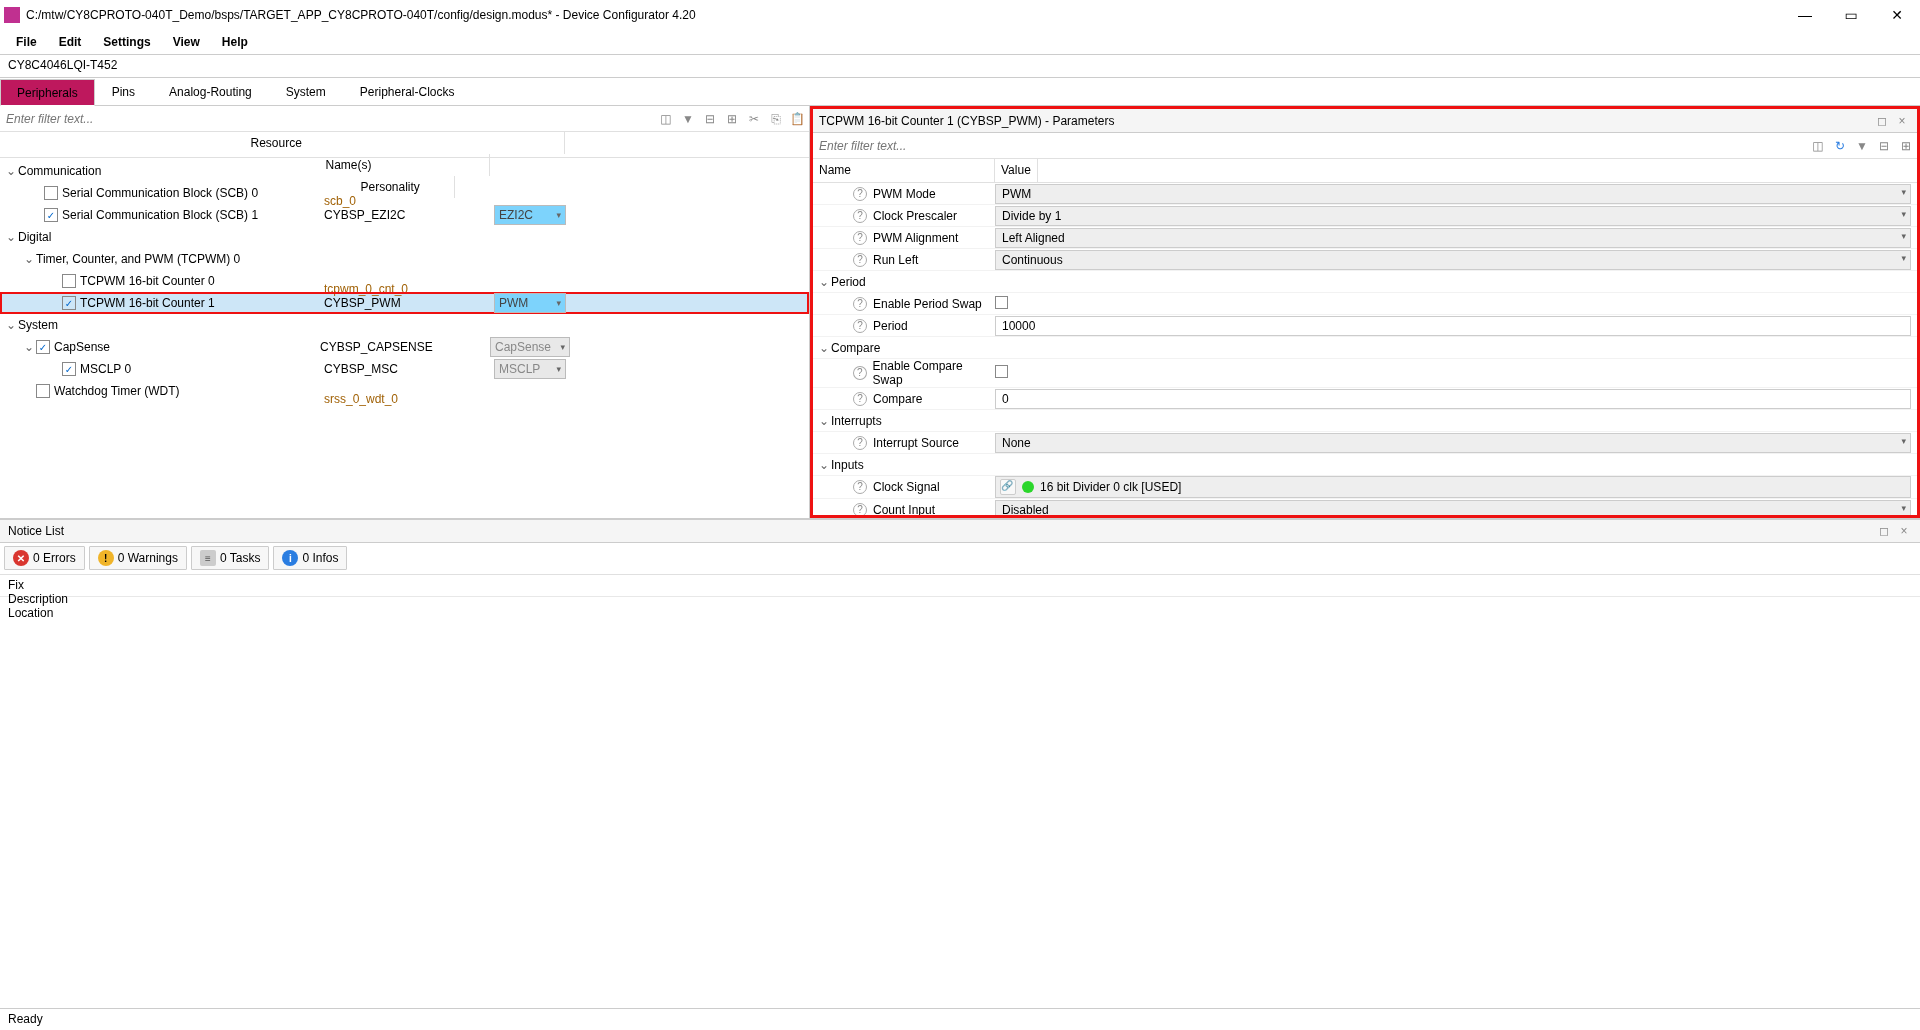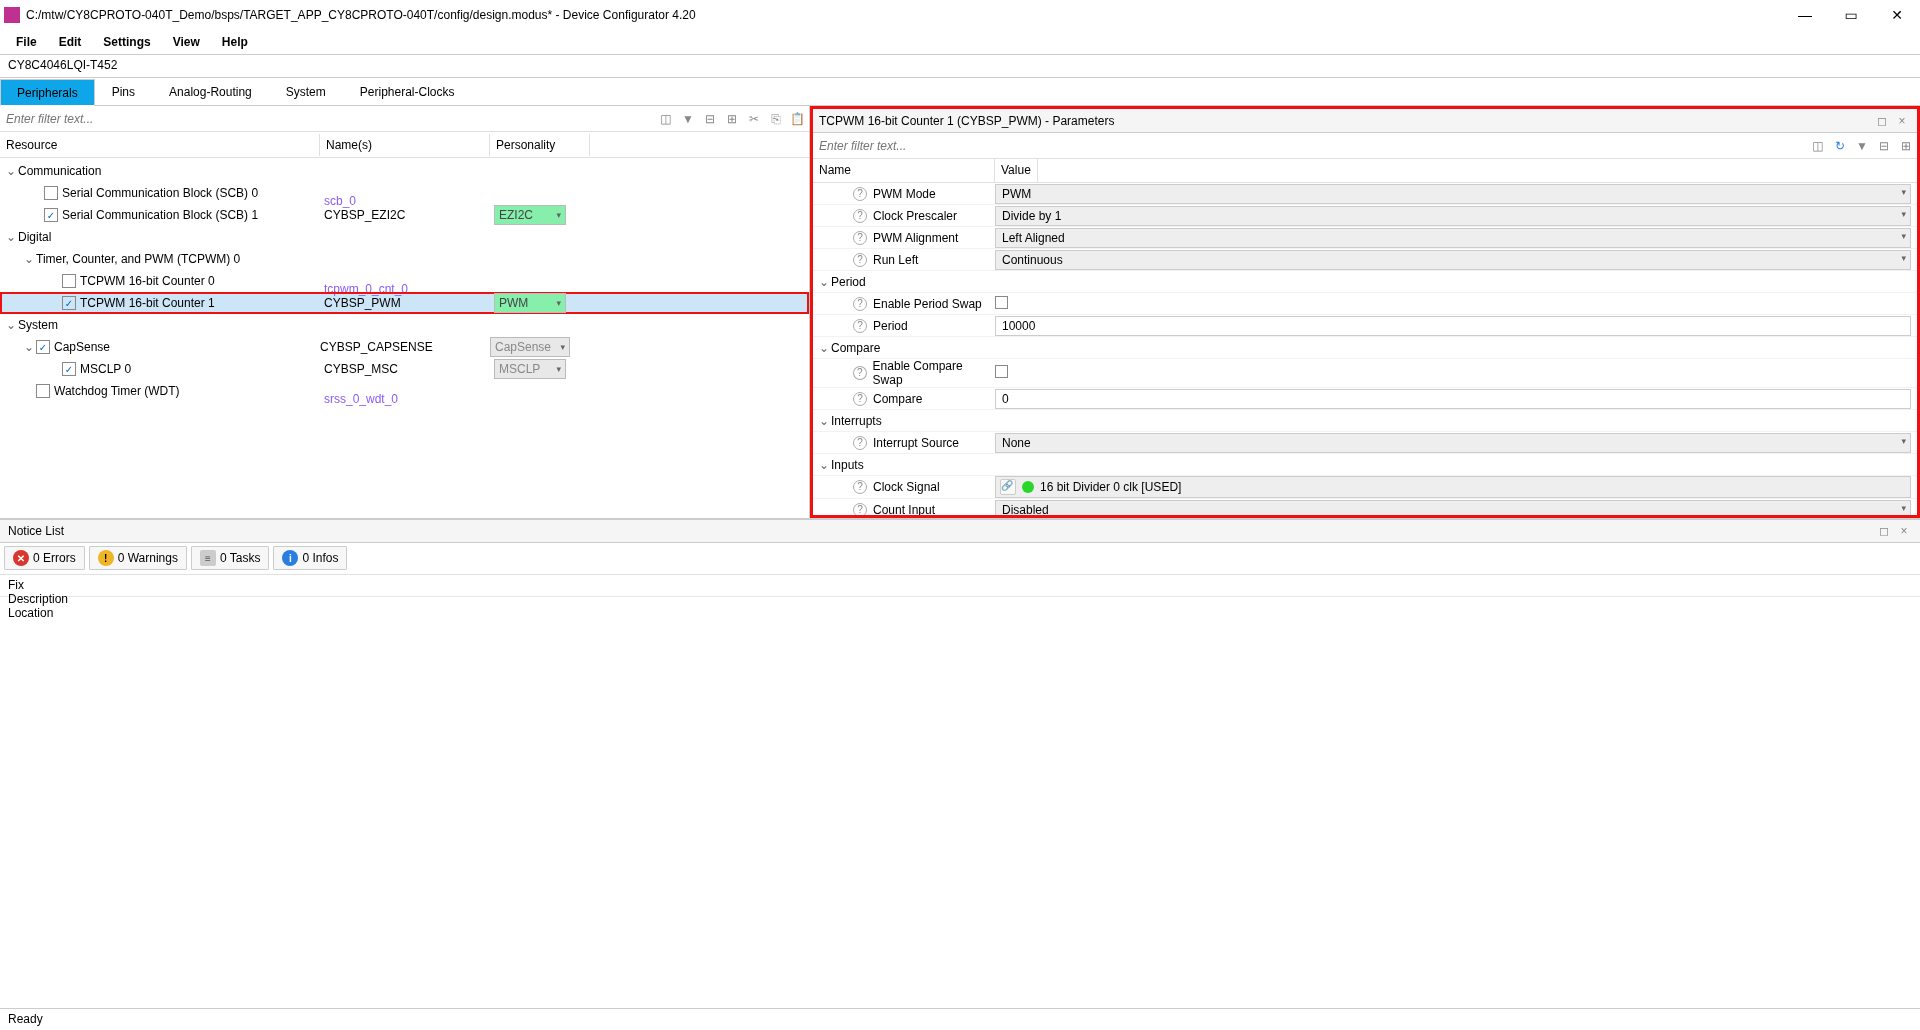--- a/index.html
+++ b/index.html
@@ -7,41 +7,41 @@
 .titlebar { height: 30px; display: flex; align-items: center; padding-left: 4px; }
 .titlebar .appicon { width: 16px; height: 16px; background: #c03090; margin-right: 6px; }
 .titlebar .title { flex: 1; }
 .titlebar .winbtns { display: flex; }
 .titlebar .winbtn { width: 46px; height: 30px; text-align: center; line-height: 30px; font-size: 14px; }
 .menubar { height: 24px; display: flex; align-items: center; padding-left: 6px; gap: 2px; font-weight: bold; }
 .menubar .mitem { padding: 2px 10px; }
 .devicebar { height: 24px; border: 1px solid #ccc; border-left: none; border-right: none; padding: 3px 8px; }
 .tabs { height: 28px; display: flex; border-bottom: 1px solid #ccc; }
 .tabs .tab { padding: 6px 16px; border: 1px solid transparent; }
-.tabs .tab.active { background: #0ea5e9; border: 1px solid #ccc; border-bottom-color: #fff; position: relative; top: 1px; }
+.tabs .tab.active { background: #be185d; border: 1px solid #ccc; border-bottom-color: #fff; position: relative; top: 1px; }
 .main { flex: 1; display: flex; min-height: 0; border-bottom: 1px solid #ccc; }
 .leftpane { width: 810px; border-right: 1px solid #ccc; display: flex; flex-direction: column; }
 .filterrow { height: 26px; display: flex; align-items: center; border-bottom: 1px solid #e0e0e0; }
 .filterrow input { flex: 1; border: none; outline: none; padding: 0 6px; font-style: italic; color: #888; }
 .filterrow .ticon { width: 20px; height: 20px; text-align: center; line-height: 20px; color: #888; margin: 0 1px; }
-.colhdr { display: flex; height: 26px; align-items: center; border-bottom: 1px solid #e0e0e0; }
+.colhdr { display: flex; height: 26px; align-items: center; border-bottom: 1px solid #e0e0e0; flex-direction: column; }
 .colhdr > div { padding: 4px 6px; border-right: 1px solid #e0e0e0; }
 .col-res { width: 320px; }
 .col-name { width: 170px; }
 .col-pers { width: 100px; }
 .tree { flex: 1; overflow: auto; padding-top: 2px; }
 .trow { display: flex; align-items: center; height: 22px; padding-left: 4px; white-space: nowrap; }
 .trow.selected { background: #cde6f7; }
 .trow.hl { outline: 2px solid #e11; outline-offset: -2px; }
 .arrow { width: 14px; text-align: center; color: #666; cursor: default; }
 .chk { width: 14px; height: 14px; border: 1px solid #888; margin-right: 4px; display: inline-flex; align-items: center; justify-content: center; font-size: 10px; color: #0066cc; }
 .trow .rescell { display: flex; align-items: center; }
 .trow .namecell { color: #000; }
-.trow .namecell.dim { color: #8b5cf6; margin-top: 16px; }
-.perscell select, .persbox { border: 1px solid #bbb; background: #86efac; font-size: 12px; padding: 1px 18px 1px 4px; height: 20px; appearance: none; position: relative; }
+.trow .namecell.dim { color: #a16207; margin-top: 16px; }
+.perscell select, .persbox { border: 1px solid #bbb; background: #7dd3fc; font-size: 12px; padding: 1px 18px 1px 4px; height: 20px; appearance: none; position: relative; }
 .persbox { display: inline-flex; align-items: center; min-width: 72px; color: #444; }
 .persbox.dis { background: #e8e8e8; color: #888; }
 .persbox .dd { position: absolute; right: 4px; color: #666; font-size: 9px; }
 .rightpane { flex: 1; display: flex; flex-direction: column; border: 3px solid #e11; }
 .rtitle { height: 24px; background: #f5f5f5; border-bottom: 1px solid #ccc; display: flex; align-items: center; padding: 0 6px; }
 .rtitle .sp { flex: 1; }
 .rtitle .ricon { width: 18px; text-align: center; color: #888; margin-left: 2px; }
 .paramhdr { display: flex; height: 24px; border-bottom: 1px solid #e0e0e0; }
 .paramhdr > div { padding: 4px 6px; border-right: 1px solid #e0e0e0; }
 .pname { width: 182px; }

